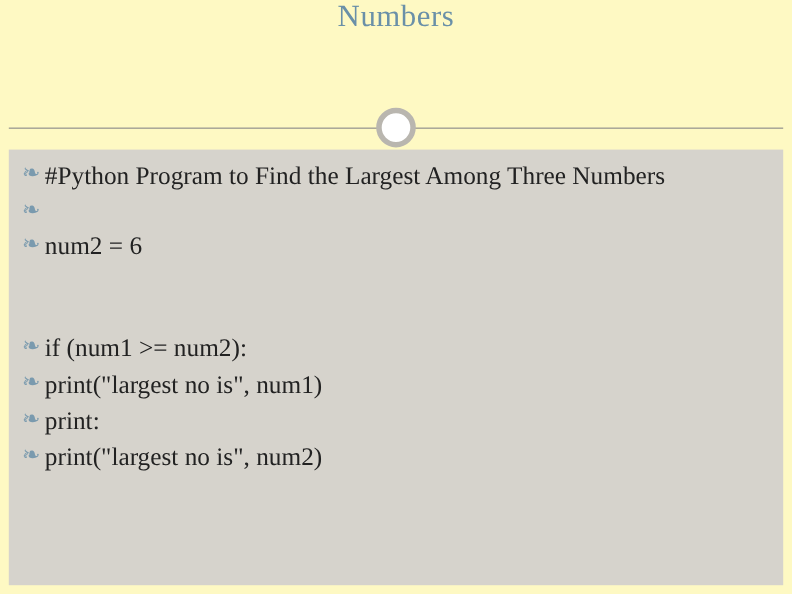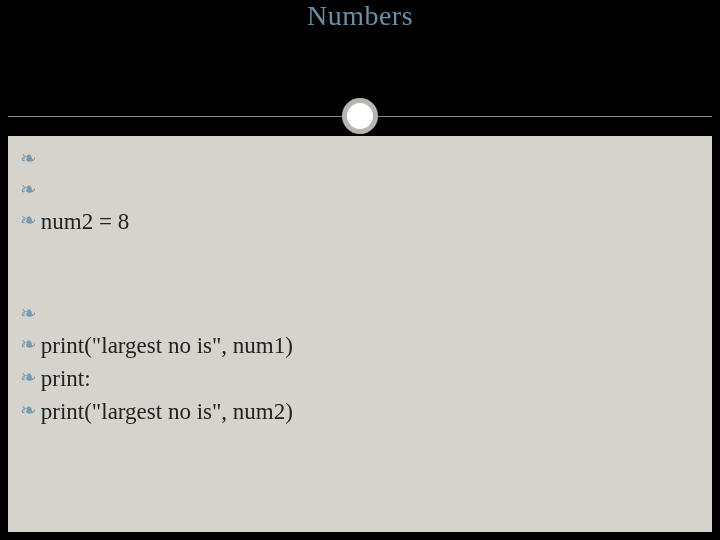--- a/index.html
+++ b/index.html
@@ -5,21 +5,21 @@
   * { margin: 0; padding: 0; box-sizing: border-box; }
   html, body { width: 720px; height: 540px; overflow: hidden; }
   body {
     font-family: Georgia, 'Times New Roman', serif;
     background: #fff;
   }
   .slide {
     width: 720px;
     height: 540px;
     position: relative;
-    background: #000000;
+    background: #fef9c3;
   }
   .title-area {
     text-align: center;
     padding-top: 0px;
     height: 50px;
     position: relative;
   }
   .title-text {
     font-size: 28px;
     color: #6a90a8;
@@ -91,35 +91,37 @@
 
   <div class="divider-wrap">
     <div class="hline"></div>
     <div class="circle"></div>
   </div>
 
   <div class="content">
 
     <div class="line first-line">
       <span class="bullet">❧</span>
+      <span class="linetext">#Python Program to Find the Largest Among Three Numbers</span>
     </div>
 
     <div class="line">
       <span class="bullet">❧</span>
     </div>
 
     <div class="line">
       <span class="bullet">❧</span>
-      <span class="linetext">num2 = 8</span>
+      <span class="linetext">num2 = 6</span>
     </div>
 
     <div class="gap"></div>
 
     <div class="line">
       <span class="bullet">❧</span>
+      <span class="linetext">if (num1 &gt;= num2):</span>
     </div>
 
     <div class="line">
       <span class="bullet">❧</span>
       <span class="linetext">   print("largest no is", num1)</span>
     </div>
 
     <div class="line">
       <span class="bullet">❧</span>
       <span class="linetext">print:</span>

